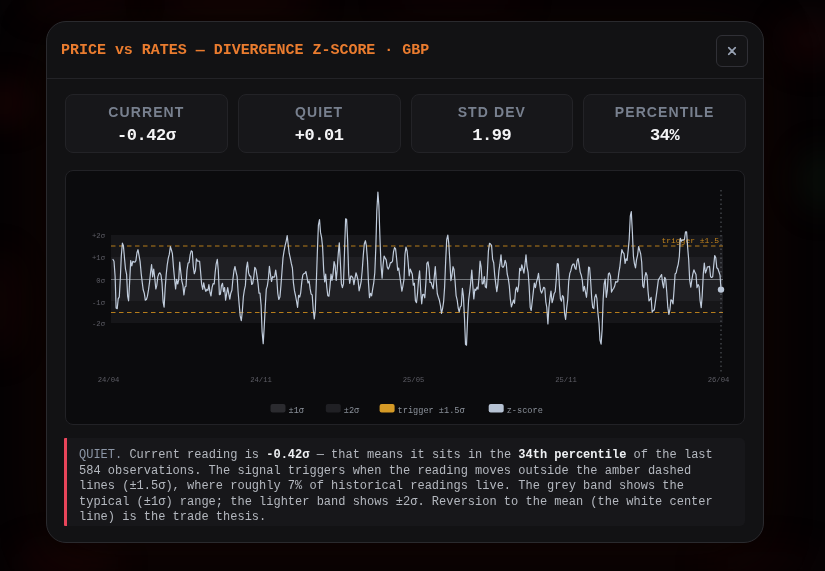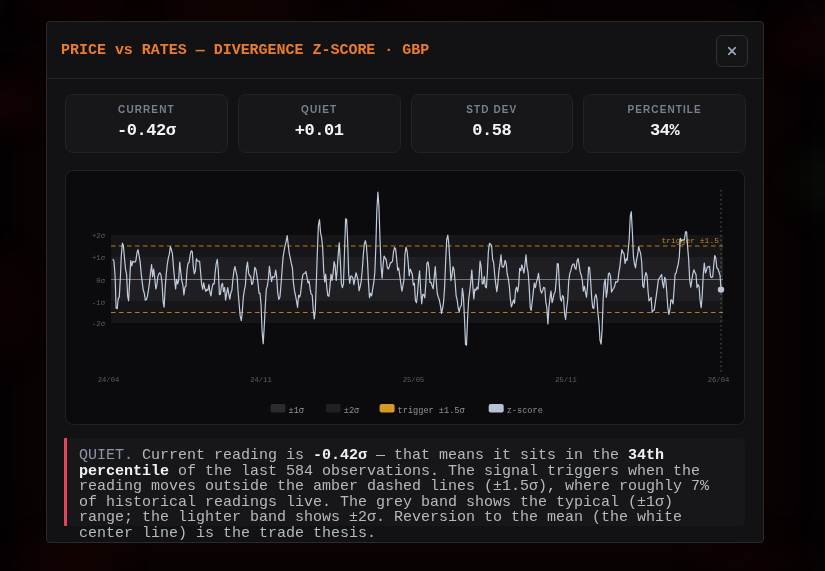--- a/index.html
+++ b/index.html
@@ -1,39 +1,39 @@
 <!DOCTYPE html>
 <html><head><meta charset="utf-8">
 <style>
   * { margin:0; padding:0; box-sizing:border-box; }
   html,body { width:825px; height:571px; overflow:hidden; }
   body { background:#050304; font-family:"Liberation Mono", monospace; position:relative; }
   .blob { position:absolute; border-radius:50%; filter:blur(17px); }
   .modal {
     position:absolute; left:46px; top:21px; width:718px; height:522px;
-    background:#121214; border:1px solid #2a2a2e; border-radius:4px;
+    background:#121214; border:1px solid #2a2a2e; border-radius:20px;
     box-shadow:0 12px 70px rgba(130,28,12,0.14), 0 4px 40px rgba(0,0,0,0.8);
   }
   .hdr { position:absolute; left:0; top:0; width:100%; height:57px; border-bottom:1px solid #232327; }
   .title { position:absolute; left:14px; top:27.5px; font-size:15px; font-weight:bold;
     letter-spacing:-0.02px; color:#ea7c2f; transform:translateY(-50%); white-space:pre; }
   .closebtn { position:absolute; right:15px; top:13px; width:32px; height:32px;
     border:1px solid #303036; border-radius:6px; background:#141416; }
   .closebtn svg { position:absolute; left:50%; top:50%; transform:translate(-50%,-50%); }
   .cards { position:absolute; left:18px; top:72px; width:681px; display:flex; gap:10px; }
   .card { flex:1; height:59px; background:#17171a; border:1px solid #232327; border-radius:8px;
     text-align:center; padding-top:8.5px; }
-  .clabel { font-family:"Liberation Sans",sans-serif; font-size:10px; font-weight:bold;
+  .clabel { font-family:"Liberation Sans",sans-serif; font-size:14px; font-weight:bold;
     letter-spacing:1.1px; color:#78808f; }
   .cval { margin-top:6px; font-size:17px; font-weight:bold; color:#f4f4f6; letter-spacing:-0.45px; }
   .chartpanel { position:absolute; left:18px; top:148px; width:680px; height:255px;
     background:#0b0b0d; border:1px solid #222226; border-radius:8px; }
   .explain { position:absolute; left:17px; top:416px; width:681px; height:88px;
     background:#17171a; border-left:3px solid #e8455a; border-radius:1px 5px 5px 1px;
-    padding:10px 14px 0 12px; font-size:15px; line-height:15.6px; color:#b4b8bf; }
+    padding:10px 14px 0 12px; font-size:12px; line-height:15.6px; color:#b4b8bf; }
   .explain b { color:#eef0f3; }
   .q { color:#8c96a6; }
 </style></head>
 <body>
   <div class="blob" style="left:20px;top:-8px;width:120px;height:20px;background:rgba(110,16,12,0.18);"></div>
   <div class="blob" style="left:150px;top:-6px;width:170px;height:18px;background:rgba(130,22,14,0.22);"></div>
   <div class="blob" style="left:380px;top:-6px;width:150px;height:16px;background:rgba(110,16,12,0.15);"></div>
   <div class="blob" style="left:-22px;top:85px;width:52px;height:36px;background:rgba(110,16,12,0.20);"></div>
   <div class="blob" style="left:-22px;top:250px;width:44px;height:110px;background:rgba(110,16,12,0.10);"></div>
   <div class="blob" style="left:780px;top:15px;width:60px;height:50px;background:rgba(110,16,12,0.15);"></div>
@@ -54,21 +54,21 @@
       <div class="card">
         <div class="clabel">CURRENT</div>
         <div class="cval">-0.42σ</div>
       </div>
       <div class="card">
         <div class="clabel">QUIET</div>
         <div class="cval">+0.01</div>
       </div>
       <div class="card">
         <div class="clabel">STD DEV</div>
-        <div class="cval">0.58</div>
+        <div class="cval">1.99</div>
       </div>
       <div class="card">
         <div class="clabel">PERCENTILE</div>
         <div class="cval">34%</div>
       </div>
     </div>
     <div class="chartpanel">
       <svg width="678" height="253" viewBox="0 0 678 253" style="display:block">
         <rect x="45" y="64" width="612" height="88" fill="#161619"></rect>
         <rect x="45" y="86" width="612" height="44" fill="#1f1f23"></rect>

